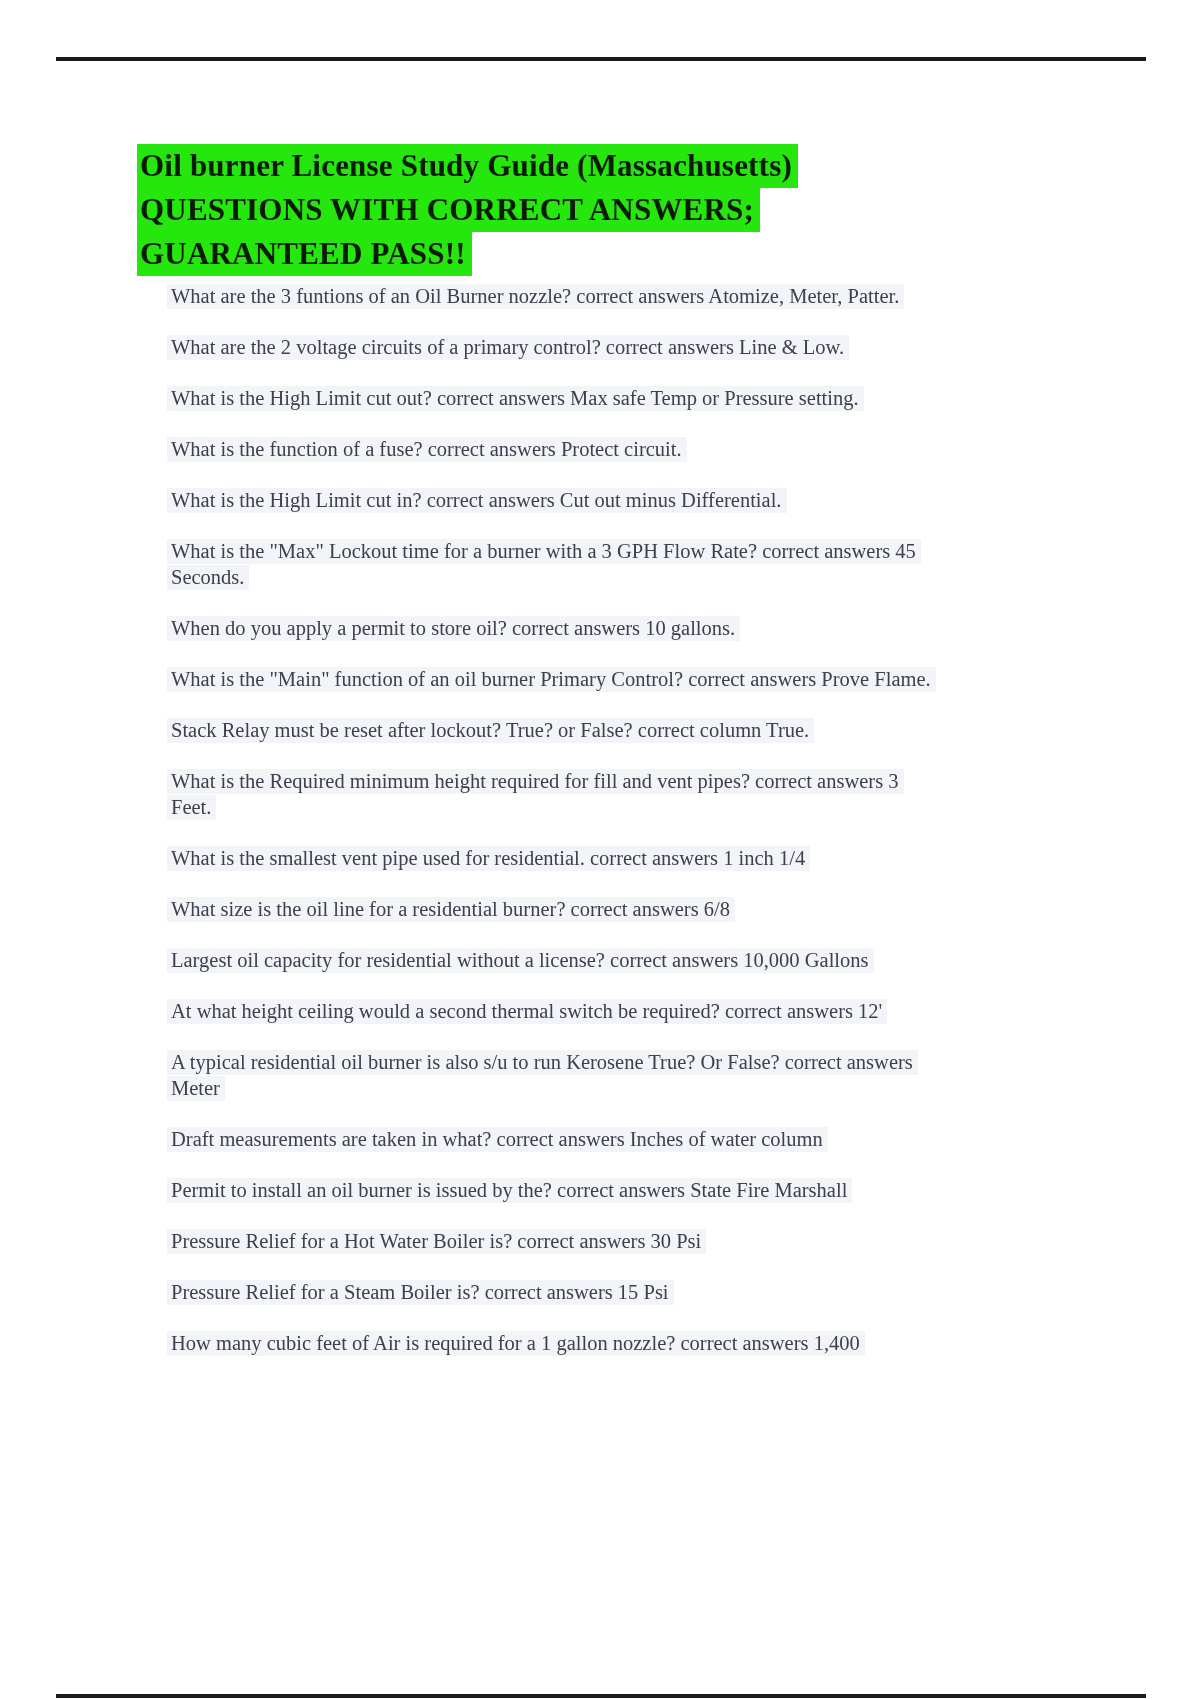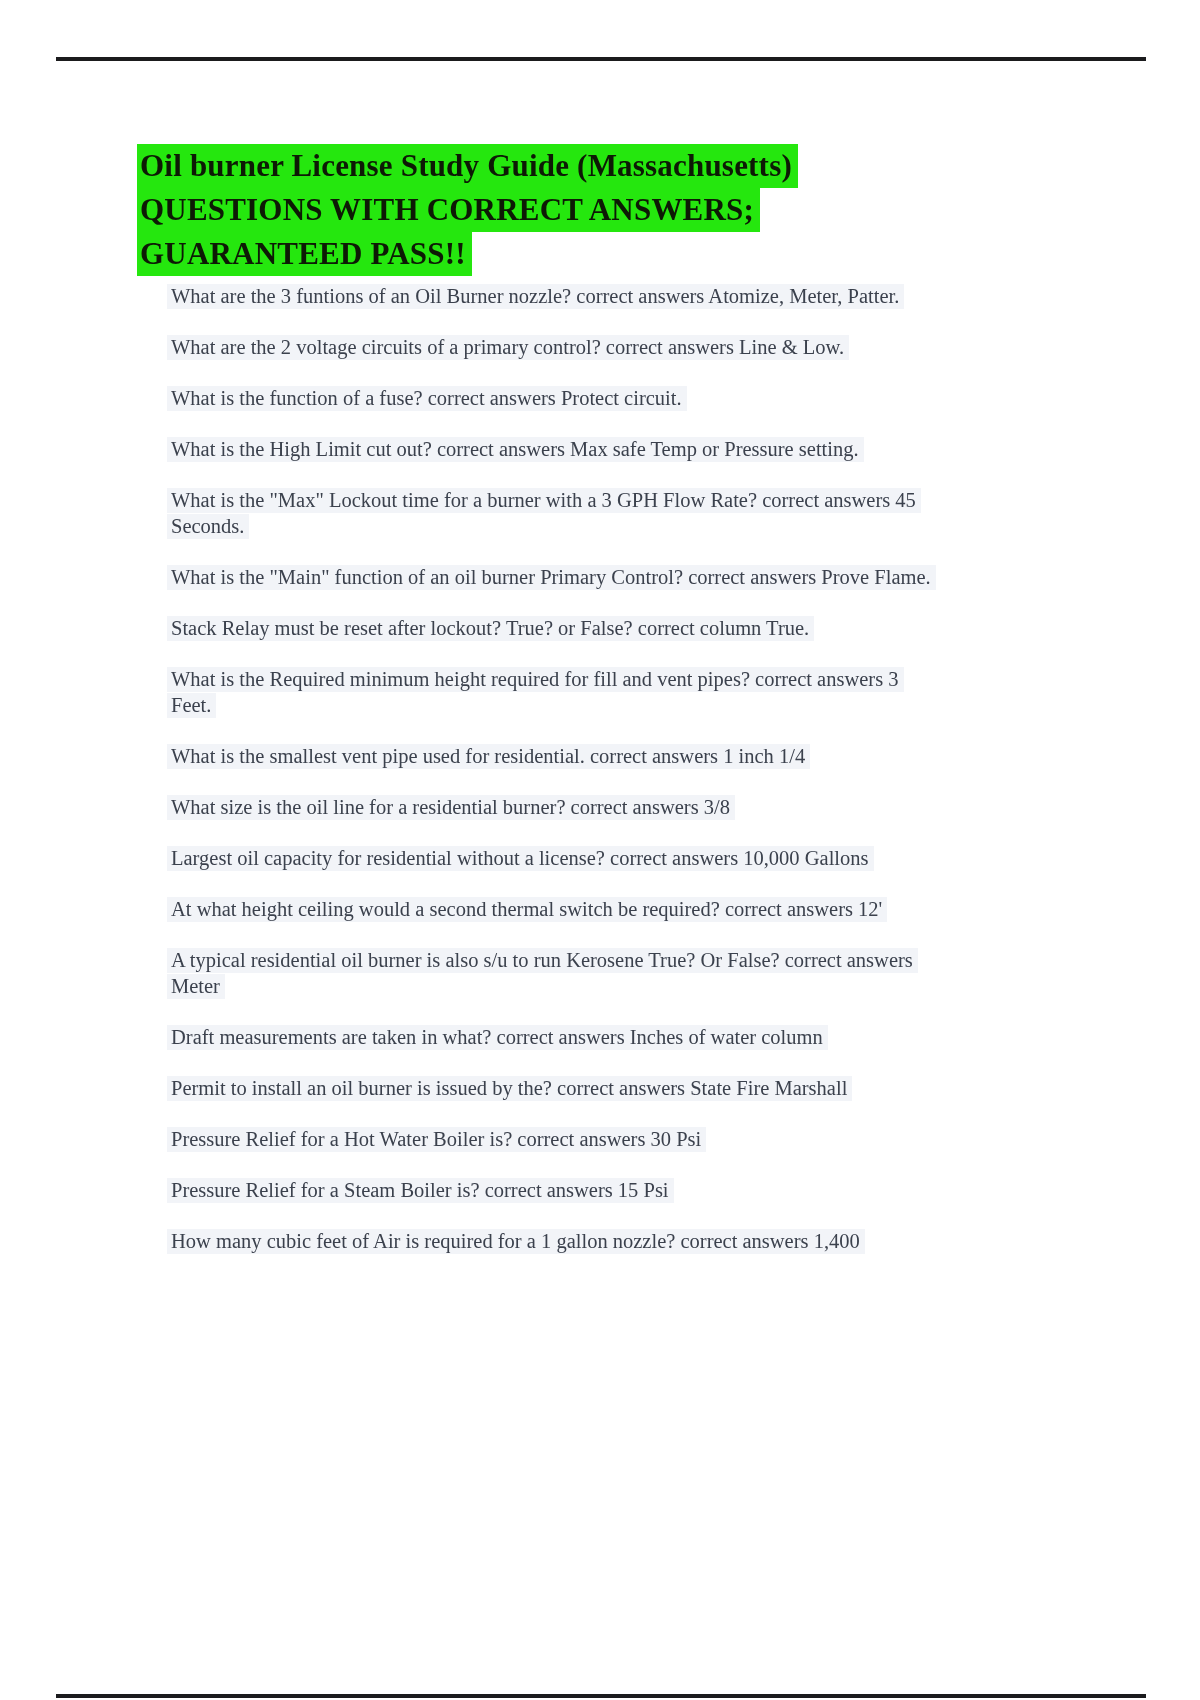--- a/index.html
+++ b/index.html
@@ -71,44 +71,50 @@
   <h1 class="doc-title"><span class="title-line">Oil burner License Study Guide (Massachusetts)</span><br><span class="title-line">QUESTIONS WITH CORRECT ANSWERS;</span><br><span class="title-line">GUARANTEED PASS!!</span></h1>
 
   <main class="qa-list">
       <div class="qa-para">
         <div class="qa-line"><span>What are the 3 funtions of an Oil Burner nozzle? correct answers Atomize, Meter, Patter.</span></div>
       </div>
       <div class="qa-para">
         <div class="qa-line"><span>What are the 2 voltage circuits of a primary control? correct answers Line &amp; Low.</span></div>
       </div>
       <div class="qa-para">
+        <div class="qa-line"><span>What is the High Limit cut out? correct answers Max safe Temp or Pressure setting.</span></div>
+      </div>
+      <div class="qa-para">
         <div class="qa-line"><span>What is the function of a fuse? correct answers Protect circuit.</span></div>
       </div>
       <div class="qa-para">
-        <div class="qa-line"><span>What is the High Limit cut out? correct answers Max safe Temp or Pressure setting.</span></div>
+        <div class="qa-line"><span>What is the High Limit cut in? correct answers Cut out minus Differential.</span></div>
       </div>
       <div class="qa-para">
         <div class="qa-line"><span>What is the "Max" Lockout time for a burner with a 3 GPH Flow Rate? correct answers 45</span></div>
         <div class="qa-line"><span>Seconds.</span></div>
+      </div>
+      <div class="qa-para">
+        <div class="qa-line"><span>When do you apply a permit to store oil? correct answers 10 gallons.</span></div>
       </div>
       <div class="qa-para">
         <div class="qa-line"><span>What is the "Main" function of an oil burner Primary Control? correct answers Prove Flame.</span></div>
       </div>
       <div class="qa-para">
         <div class="qa-line"><span>Stack Relay must be reset after lockout? True? or False? correct column True.</span></div>
       </div>
       <div class="qa-para">
         <div class="qa-line"><span>What is the Required minimum height required for fill and vent pipes? correct answers 3</span></div>
         <div class="qa-line"><span>Feet.</span></div>
       </div>
       <div class="qa-para">
         <div class="qa-line"><span>What is the smallest vent pipe used for residential. correct answers 1 inch 1/4</span></div>
       </div>
       <div class="qa-para">
-        <div class="qa-line"><span>What size is the oil line for a residential burner? correct answers 3/8</span></div>
+        <div class="qa-line"><span>What size is the oil line for a residential burner? correct answers 6/8</span></div>
       </div>
       <div class="qa-para">
         <div class="qa-line"><span>Largest oil capacity for residential without a license? correct answers 10,000 Gallons</span></div>
       </div>
       <div class="qa-para">
         <div class="qa-line"><span>At what height ceiling would a second thermal switch be required? correct answers 12'</span></div>
       </div>
       <div class="qa-para">
         <div class="qa-line"><span>A typical residential oil burner is also s/u to run Kerosene True? Or False? correct answers</span></div>
         <div class="qa-line"><span>Meter</span></div>

